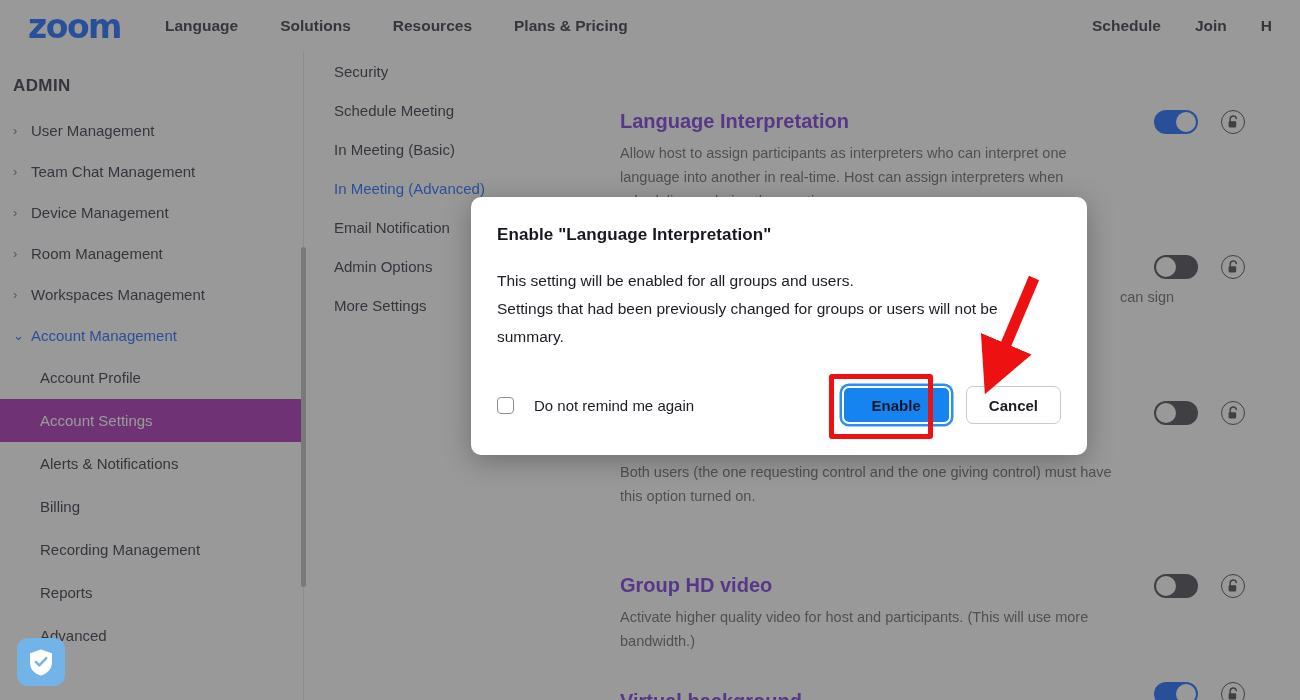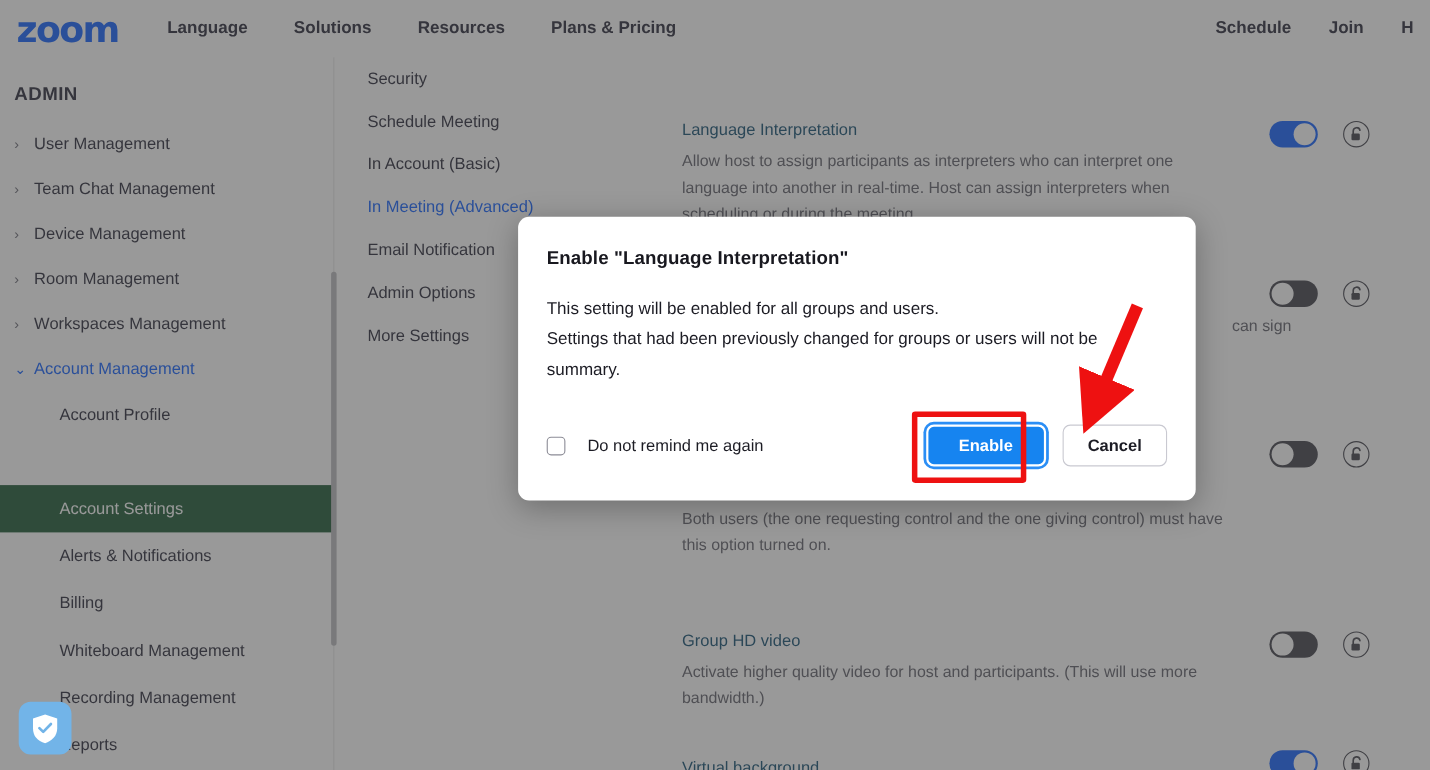--- a/index.html
+++ b/index.html
@@ -14,21 +14,21 @@
   #page {
     position: absolute; inset: 0;
     background: #ffffff;
   }
 
   
   .topnav {
     position: absolute; top: 0; left: 0; right: 0; height: 52px;
     background: #ffffff;
     display: flex; align-items: center;
-    padding: 0 15px;
+    padding: 0 28px;
     z-index: 6;
   }
   .logo {
     font-family: "DejaVu Sans", sans-serif;
     font-size: 33px; font-weight: 700; color: #0b5cff;
     letter-spacing: -1.5px; line-height: 1;
     margin-right: 44px;
   }
   .navlink {
     font-size: 15.5px; font-weight: 700; color: #232333;
@@ -62,43 +62,43 @@
     font-size: 15px; color: #232333; cursor: pointer;
   }
   .side-item .chev {
     width: 18px; flex: 0 0 18px;
     font-size: 13px; color: #6b6b75; line-height: 1;
   }
   .side-item.expanded { color: #0b5cff; font-weight: 400; }
   .side-item.expanded .chev { color: #0b5cff; }
   .side-sub {
     display: flex; align-items: center;
-    height: 43px; padding-left: 54px;
+    height: 43px; padding-left: 40px;
     font-size: 15px; color: #232333; cursor: pointer;
   }
-  .side-sub.active { background: #14532d; color: #ffffff; margin-top: 42px; }
+  .side-sub.active { background: #a21caf; color: #ffffff; }
   .side-scrollbar {
     position: absolute; top: 195px; left: 301px;
     width: 5px; height: 340px;
     background: #b9b9bd; border-radius: 3px;
     cursor: pointer;
   }
 
   
   .tabcol { position: absolute; top: 52px; left: 334px; width: 240px; z-index: 2; }
   .tabitem {
     height: 39px; display: flex; align-items: center;
     font-size: 15px; color: #232333; cursor: pointer; white-space: nowrap;
   }
   .tabitem.active { color: #0b5cff; }
 
   
   .settings { position: absolute; top: 52px; left: 600px; right: 0; bottom: 0; z-index: 1; }
   .setting-row { position: absolute; left: 20px; right: 0; }
-  .s-title { font-size: 15px; font-weight: 400; color: #0c4a6e; }
+  .s-title { font-size: 20px; font-weight: 700; color: #6d28d9; }
   .s-desc { font-size: 14.5px; color: #5c5c66; line-height: 24px; margin-top: 8px; max-width: 505px; }
   .s-ctrl { position: absolute; top: 0; right: 55px; display: flex; align-items: center; gap: 23px; }
 
   .toggle {
     width: 44px; height: 24px; border-radius: 12px;
     background: #3a3a44; position: relative; cursor: pointer; flex: 0 0 44px;
   }
   .toggle .knob {
     position: absolute; top: 2px; left: 2px;
     width: 20px; height: 20px; border-radius: 50%;
@@ -146,21 +146,21 @@
     width: 17px; height: 17px; border: 1.6px solid #8c8c96;
     border-radius: 4px; background: #fff; flex: 0 0 17px;
   }
   .cblabel { font-size: 15px; color: #1c1c24; }
   .footspacer { flex: 1; }
   .btn {
     height: 38px; border-radius: 7px; font-size: 15px; font-weight: 700;
     display: flex; align-items: center; justify-content: center; cursor: pointer;
   }
   .btn-enable {
-    background: #1684f0; color: #ffffff;
+    background: #1684f0; color: #0f172a;
     padding: 0 28px;
     border: 2.5px solid #ffffff;
     box-shadow: 0 0 0 2.5px #2b8ef5;
   }
   .btn-cancel {
     background: #ffffff; color: #1c1c24;
     border: 1.4px solid #c9c9d1;
     padding: 0 22px; margin-left: 15px;
   }
   .enable-wrap { position: relative; }
@@ -238,44 +238,41 @@
     <div class="side-sub active">
       <span>Account Settings</span>
     </div>
     <div class="side-sub">
       <span>Alerts &amp; Notifications</span>
     </div>
     <div class="side-sub">
       <span>Billing</span>
     </div>
     <div class="side-sub">
-      <span>Whiteboard Management</span>
-    </div>
-    <div class="side-sub">
       <span>Recording Management</span>
     </div>
     <div class="side-sub">
       <span>Reports</span>
     </div>
     <div class="side-sub">
       <span>Advanced</span>
     </div>
 
     <div class="side-scrollbar"></div>
   </div>
 
   <div class="tabcol">
     <div class="tabitem">
         <span>Security</span>
       </div>
     <div class="tabitem">
         <span>Schedule Meeting</span>
       </div>
     <div class="tabitem">
-        <span>In Account (Basic)</span>
+        <span>In Meeting (Basic)</span>
       </div>
     <div class="tabitem active">
         <span>In Meeting (Advanced)</span>
       </div>
     <div class="tabitem">
         <span>Email Notification</span>
       </div>
     <div class="tabitem">
         <span>Admin Options</span>
       </div>

